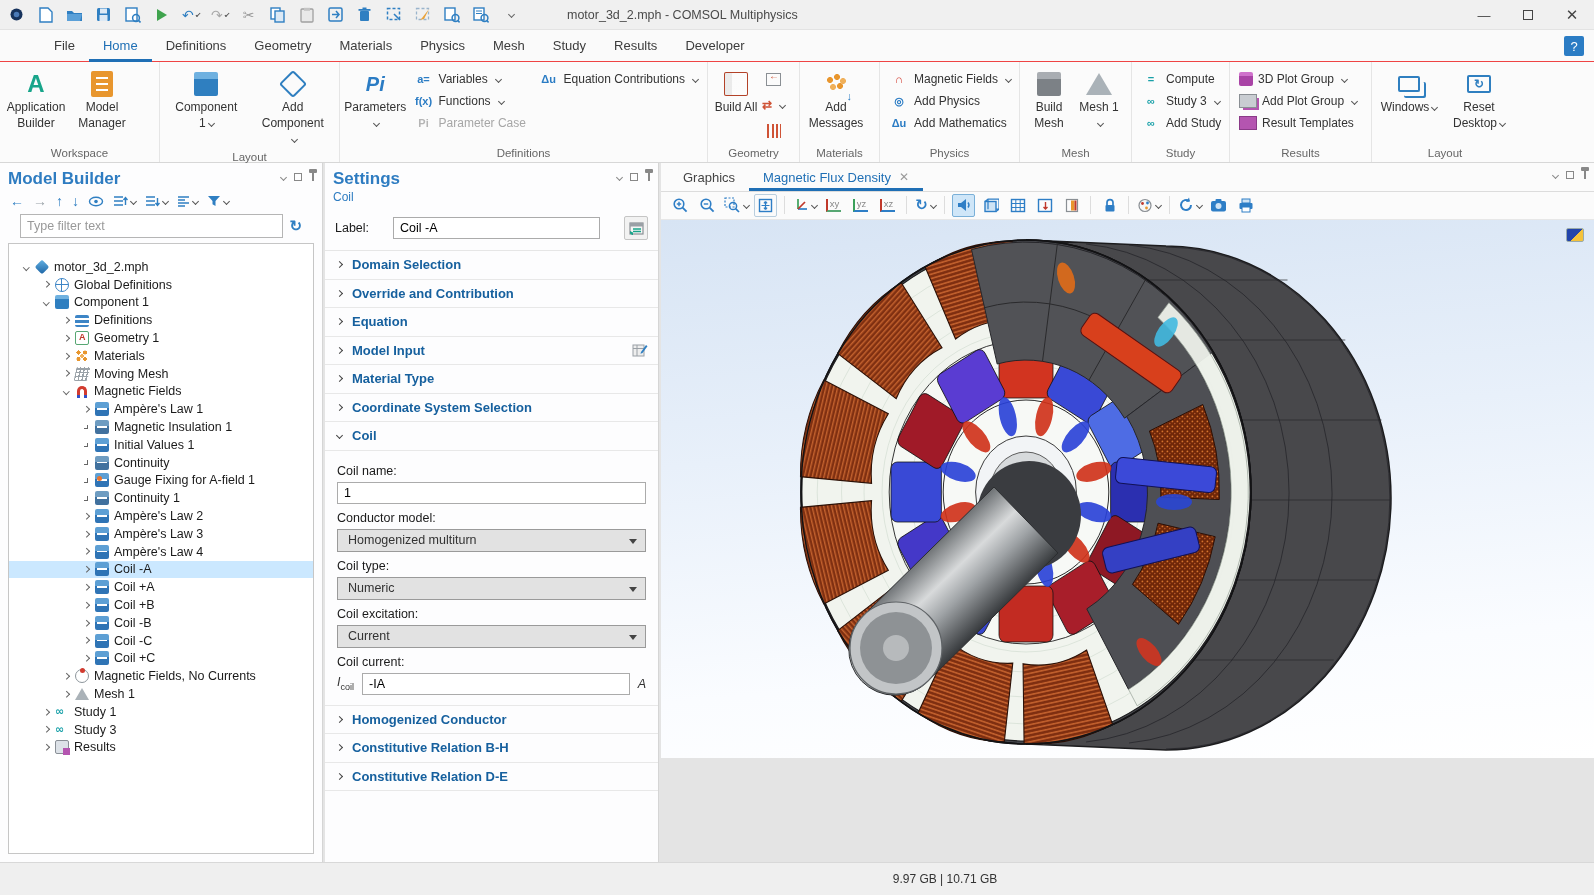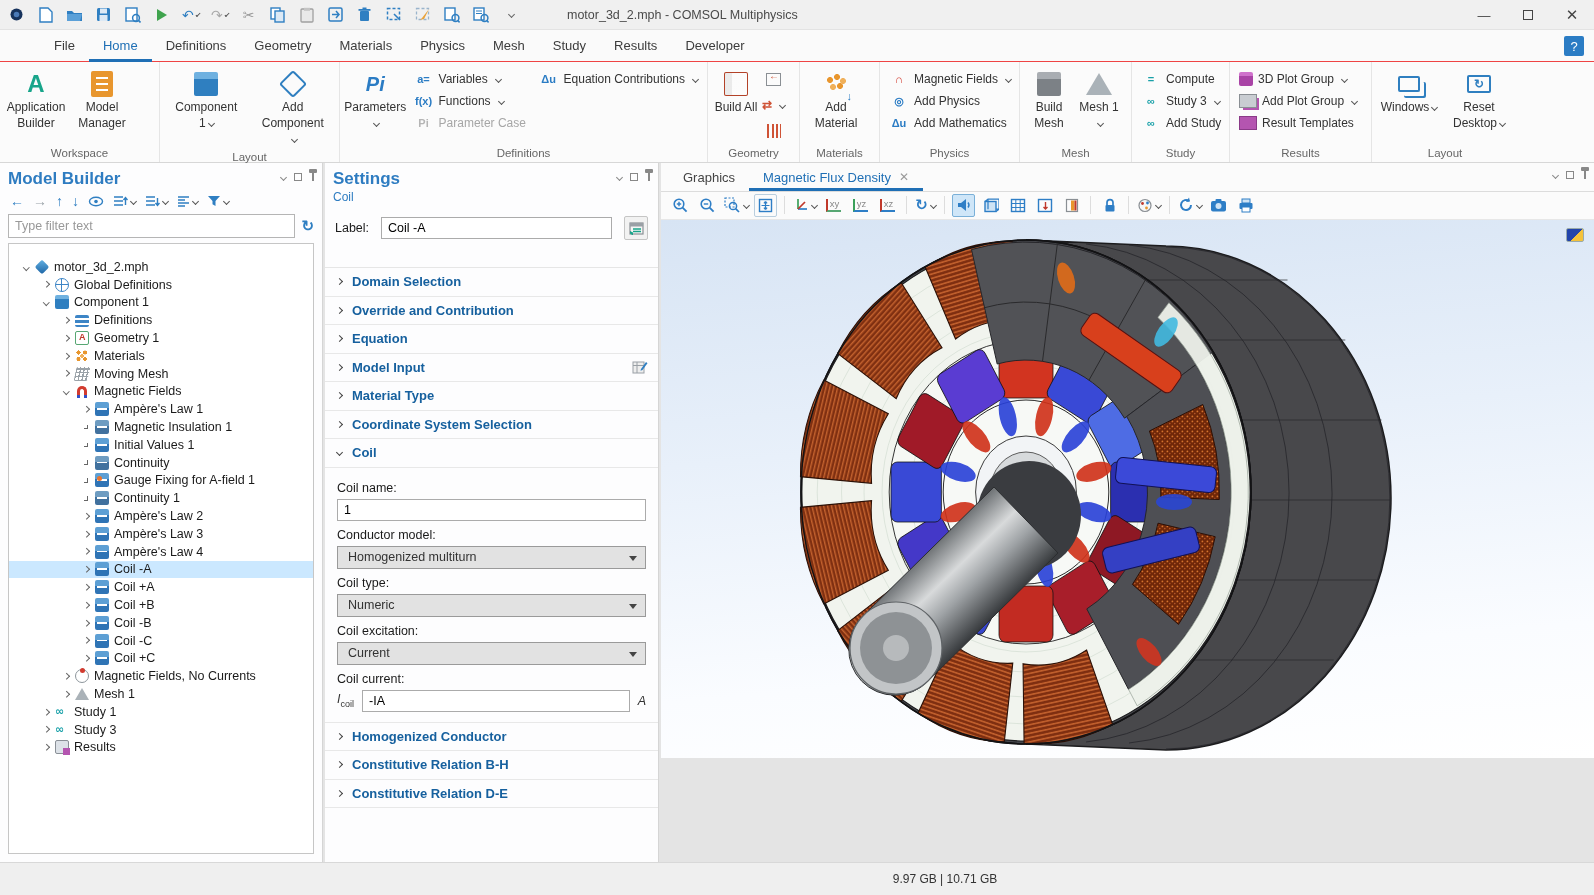--- a/index.html
+++ b/index.html
@@ -58,21 +58,21 @@
   .panelbtns{position:absolute;right:8px;top:10px;display:flex;gap:8px;align-items:center}
   .sqico{width:8px;height:8px;border:1.2px solid #888}
   .pinic{width:2px;height:8px;background:#888;position:relative;margin-left:2px}
   .pinic::before{content:"";position:absolute;top:-4px;left:-3px;width:8px;height:4px;background:#888;border-radius:1px}
   .chevd{width:5px;height:5px;border-right:1.4px solid #888;border-bottom:1.4px solid #888;transform:rotate(45deg)}
   
   .mb{width:323px;border-right:1px solid #d5d5d5}
   .mb-tools{display:flex;align-items:center;gap:9px;padding:4px 10px 2px;color:#2f7fc2;font-size:14px}
   .mbt{display:flex;align-items:center}
   .mbt.gray{color:#9aa2a8}
-  .mb-filter{display:flex;align-items:center;gap:6px;padding:3px 8px 5px}
+  .mb-filter{display:flex;align-items:center;gap:6px;padding:3px 20px 5px}
   .mb-filter input{flex:1;height:24px;border:1px solid #b5b5b5;padding:0 6px;font-size:12.5px;font-family:inherit;color:#333;background:#fff}
   .mb-filter input::placeholder{color:#999}
   .refr{color:#2f7fc2;font-size:15px;font-weight:bold}
   .tree{flex:1;margin:0 8px 8px;border:1px solid #c6c6c6;background:#fff;overflow:hidden;padding-top:14px}
   .trow{display:flex;align-items:center;height:17.8px;font-size:12.5px;color:#1a1a1a;white-space:nowrap}
   .trow.sel{background:#cbe8ff}
   .trow .arr{width:14px;display:flex;justify-content:center;flex:none}
   .trow .arr i{width:4.5px;height:4.5px;border-right:1.3px solid #666;border-bottom:1.3px solid #666;display:inline-block}
   .a-col i{transform:rotate(-45deg)}.a-exp i{transform:rotate(45deg)}.a-none i{display:none}
   .lvl0{padding-left:10px}.lvl1{padding-left:30px}.lvl2{padding-left:50px}.lvl3{padding-left:70px}
@@ -93,21 +93,21 @@
   .ic-gauge::before{content:"";position:absolute;left:2px;top:3px;width:5px;height:5px;border-radius:50%;background:#e8742e;z-index:1}
   .ic-magnet2{border:1.5px solid #8d969c;border-radius:50%}
   .ic-magnet2::after{content:"";position:absolute;left:4px;top:-2px;width:5px;height:5px;border-radius:50%;background:#d23b2f}
   .ic-meshtri{border-radius:0}
   .ic-meshtri::after{content:"";position:absolute;left:0;top:1px;border-left:7px solid transparent;border-right:7px solid transparent;border-bottom:12px solid #aab2b8}
   .ic-study::after{content:"∞";color:#18a0a8;font:bold 11px/14px "DejaVu Sans",sans-serif;position:absolute;left:0}
   .ic-results{background:#dde2e8;border:1px solid #8a9097}
   .ic-results::after{content:"";position:absolute;right:-2px;bottom:-2px;width:7px;height:7px;background:#b455b0}
   
   .st{width:334px;border-right:1px solid #d5d5d5}
-  .st-label-row{display:flex;align-items:center;gap:12px;padding:8px 10px 27px;border-bottom:1px solid #e6e6e6}
+  .st-label-row{display:flex;align-items:center;gap:24px;padding:8px 10px 10px;border-bottom:1px solid #e6e6e6}
   .st-label-row label{font-size:12.5px;color:#1a1a1a}
   .st-label-row input{flex:1;height:22px;border:1px solid #ababab;padding:0 6px;font-size:12.5px;font-family:inherit;background:#fff}
   .rn-btn{width:24px;height:24px;border:1px solid #c5c5c5;background:#f2f2f2;display:flex;align-items:center;justify-content:center;border-radius:2px}
   .sec{display:flex;align-items:center;gap:10px;height:28.5px;border-bottom:1px solid #e8e8e8;padding:0 12px;color:#16609e;font-size:13px;font-weight:600;position:relative}
   .sec i{width:5px;height:5px;border-right:1.5px solid #444;border-bottom:1.5px solid #444;display:inline-block;transform:rotate(-45deg)}
   .sec.open i{transform:rotate(45deg)}
   .coil-fields{padding:6px 12px 10px;border-bottom:1px solid #e8e8e8}
   .fl{font-size:12.5px;color:#1a1a1a;margin:7px 0 4px}
   .fin{width:100%;height:22px;border:1px solid #ababab;padding:0 6px;font-size:12.5px;font-family:inherit;background:#fff}
   .fsel{width:100%;height:23px;border:1px solid #9a9a9a;background:#e2e2e2;display:flex;align-items:center;padding:0 10px;font-size:12.5px;position:relative}
@@ -359,21 +359,21 @@
     </div>
     <div class="rlabel">Geometry</div>
   </div>
 
   <div class="rgroup" style="width:80px">
     <div class="rbody">
       <div class="rbig">
         <div class="bi">
             <span class="dots"></span>
           </div>
-        <div class="bt">Add Material</div>
+        <div class="bt">Add Messages</div>
       </div>
     </div>
     <div class="rlabel">Materials</div>
   </div>
 
   <div class="rgroup" style="width:140px">
     <div class="rbody">
         <div class="rsmcol">
       <div class="rsmall">
             <span class="rsico redg">∩</span>

